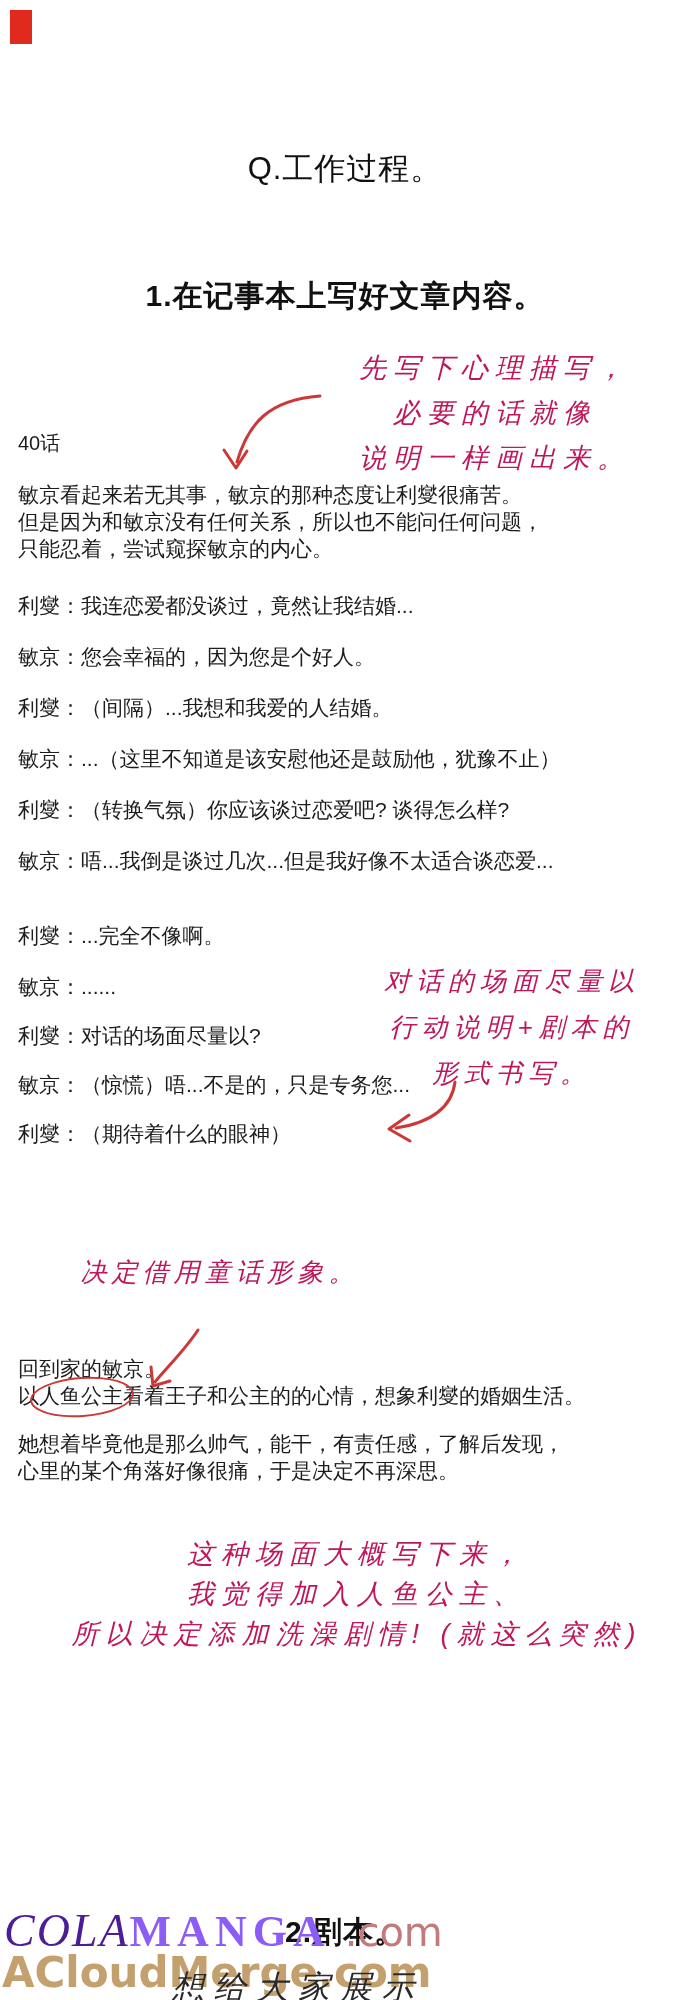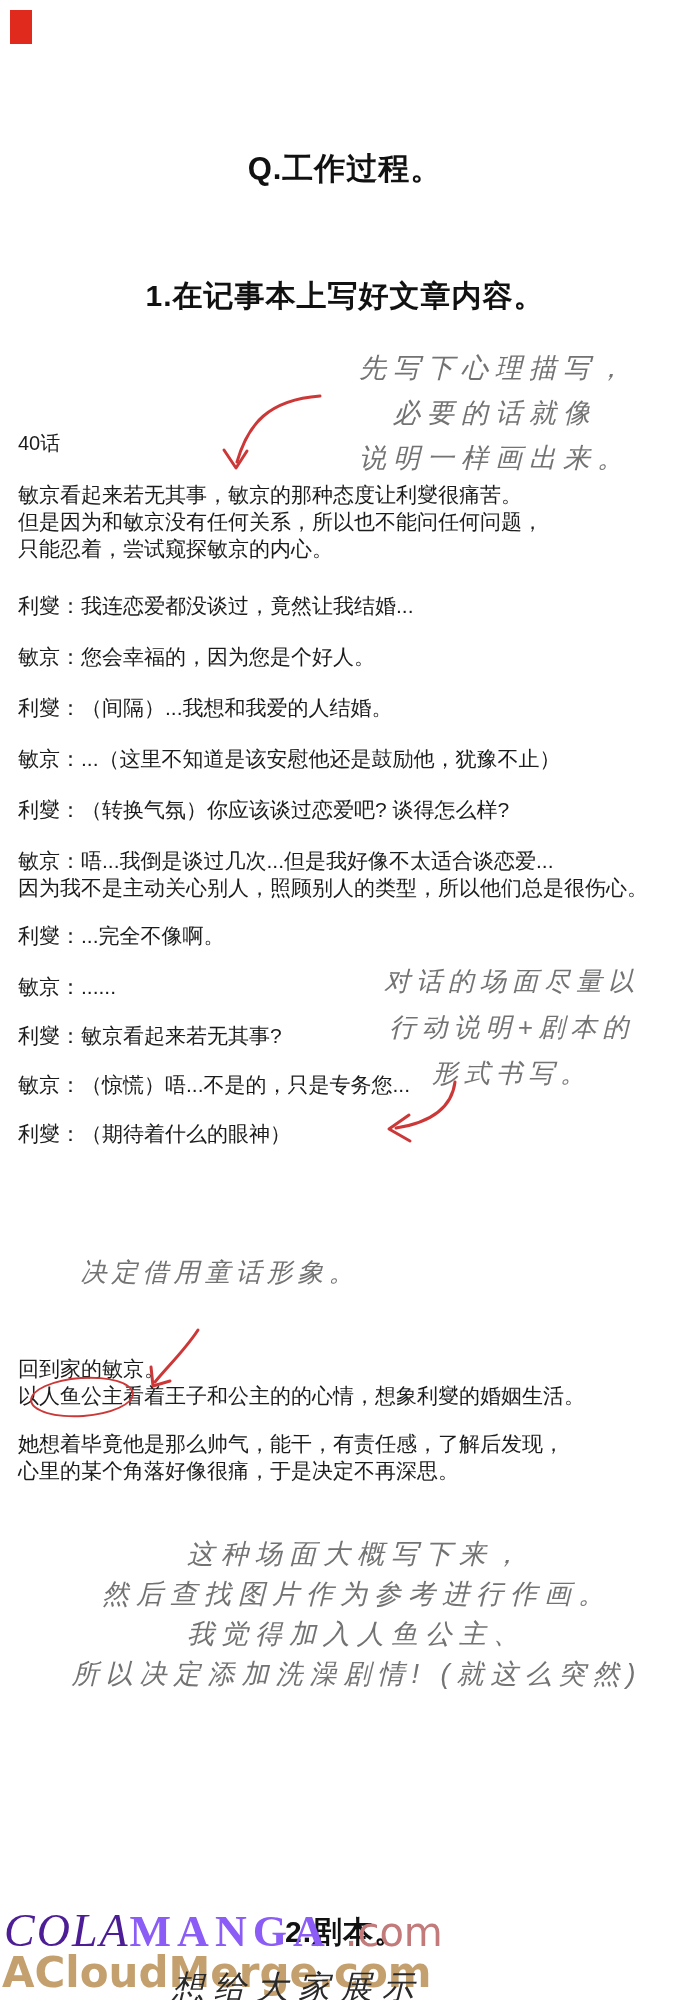--- a/index.html
+++ b/index.html
@@ -4,26 +4,26 @@
 <style>
   html,body{margin:0;padding:0;}
   body{
     width:690px;height:2000px;position:relative;overflow:hidden;
     background:#ffffff;
     font-family:"Liberation Sans","DejaVu Sans",sans-serif;
     color:#1c1c1c;
   }
   .abs{position:absolute;}
   .center{left:0;width:690px;text-align:center;}
-  .h-title{font-size:31px;font-weight:bold;letter-spacing:1px;color:#111;}
+  .h-title{font-size:31px;font-weight:normal;letter-spacing:1px;color:#111;}
   .h-section{font-size:30px;font-weight:bold;letter-spacing:1px;color:#111;}
   .body-text{font-size:21px;line-height:27px;color:#1c1c1c;white-space:nowrap;}
   .dlg{position:absolute;left:18px;font-size:21px;line-height:27px;white-space:nowrap;color:#1c1c1c;}
   .hand{
-    color:#737373;
+    color:#be185d;
     font-style:italic;
     white-space:nowrap;
   }
   .note{position:absolute;text-align:center;}
   .note div{margin:0;}
   .note1 div{font-size:27px;line-height:45px;letter-spacing:7px;}
   .note2 div{font-size:26px;line-height:46px;letter-spacing:6px;}
   .note3 div{font-size:26px;line-height:44px;letter-spacing:5px;}
   .note4 div{font-size:27px;line-height:40px;letter-spacing:7px;margin-left:24px;}
   .corner-mark{left:10px;top:10px;width:22px;height:34px;background:#e02a1e;}
@@ -85,30 +85,29 @@
     <div>利燮：（间隔）...我想和我爱的人结婚。</div>
   </div>
 <div class="dlg" style="top:745px;">
     <div>敏京：...（这里不知道是该安慰他还是鼓励他，犹豫不止）</div>
   </div>
 <div class="dlg" style="top:796px;">
     <div>利燮：（转换气氛）你应该谈过恋爱吧? 谈得怎么样?</div>
   </div>
 <div class="dlg" style="top:847px;">
   <div>敏京：唔...我倒是谈过几次...但是我好像不太适合谈恋爱...</div>
-  <div>因为我不是主动关心别人，照顾别人的类型，所以他们总是很伤心。</div>
 </div>
 <div class="dlg" style="top:922px;">
     <div>利燮：...完全不像啊。</div>
   </div>
 <div class="dlg" style="top:973px;">
     <div>敏京：......</div>
   </div>
 <div class="dlg" style="top:1022px;">
-    <div>利燮：敏京看起来若无其事?</div>
+    <div>利燮：对话的场面尽量以?</div>
   </div>
 <div class="dlg" style="top:1071px;">
     <div>敏京：（惊慌）唔...不是的，只是专务您...</div>
   </div>
 <div class="dlg" style="top:1120px;">
     <div>利燮：（期待着什么的眼神）</div>
   </div>
 
 <div class="note note2 hand" style="top:958px;left:352px;width:320px;">
   <div>对话的场面尽量以</div>
@@ -127,21 +126,20 @@
   </div>
 </div>
 
 <div class="abs body-text" style="left:18px;top:1430px;">
   <div>她想着毕竟他是那么帅气，能干，有责任感，了解后发现，</div>
   <div>心里的某个角落好像很痛，于是决定不再深思。</div>
 </div>
 
 <div class="note note4 hand center" style="top:1534px;">
   <div>这种场面大概写下来，</div>
-  <div>然后查找图片作为参考进行作画。</div>
   <div>我觉得加入人鱼公主、</div>
   <div>所以决定添加洗澡剧情! (就这么突然)</div>
 </div>
 
 <div class="abs center h-section" style="top:1912px;">2.剧本。</div>
 
 <div class="abs wm1">
   <span class="wm-cola">COLA</span><span class="wm-manga">MANGA</span><span class="wm-com">.com</span>
 </div>
 <div class="abs wm2">ACloudMerge.com</div>

